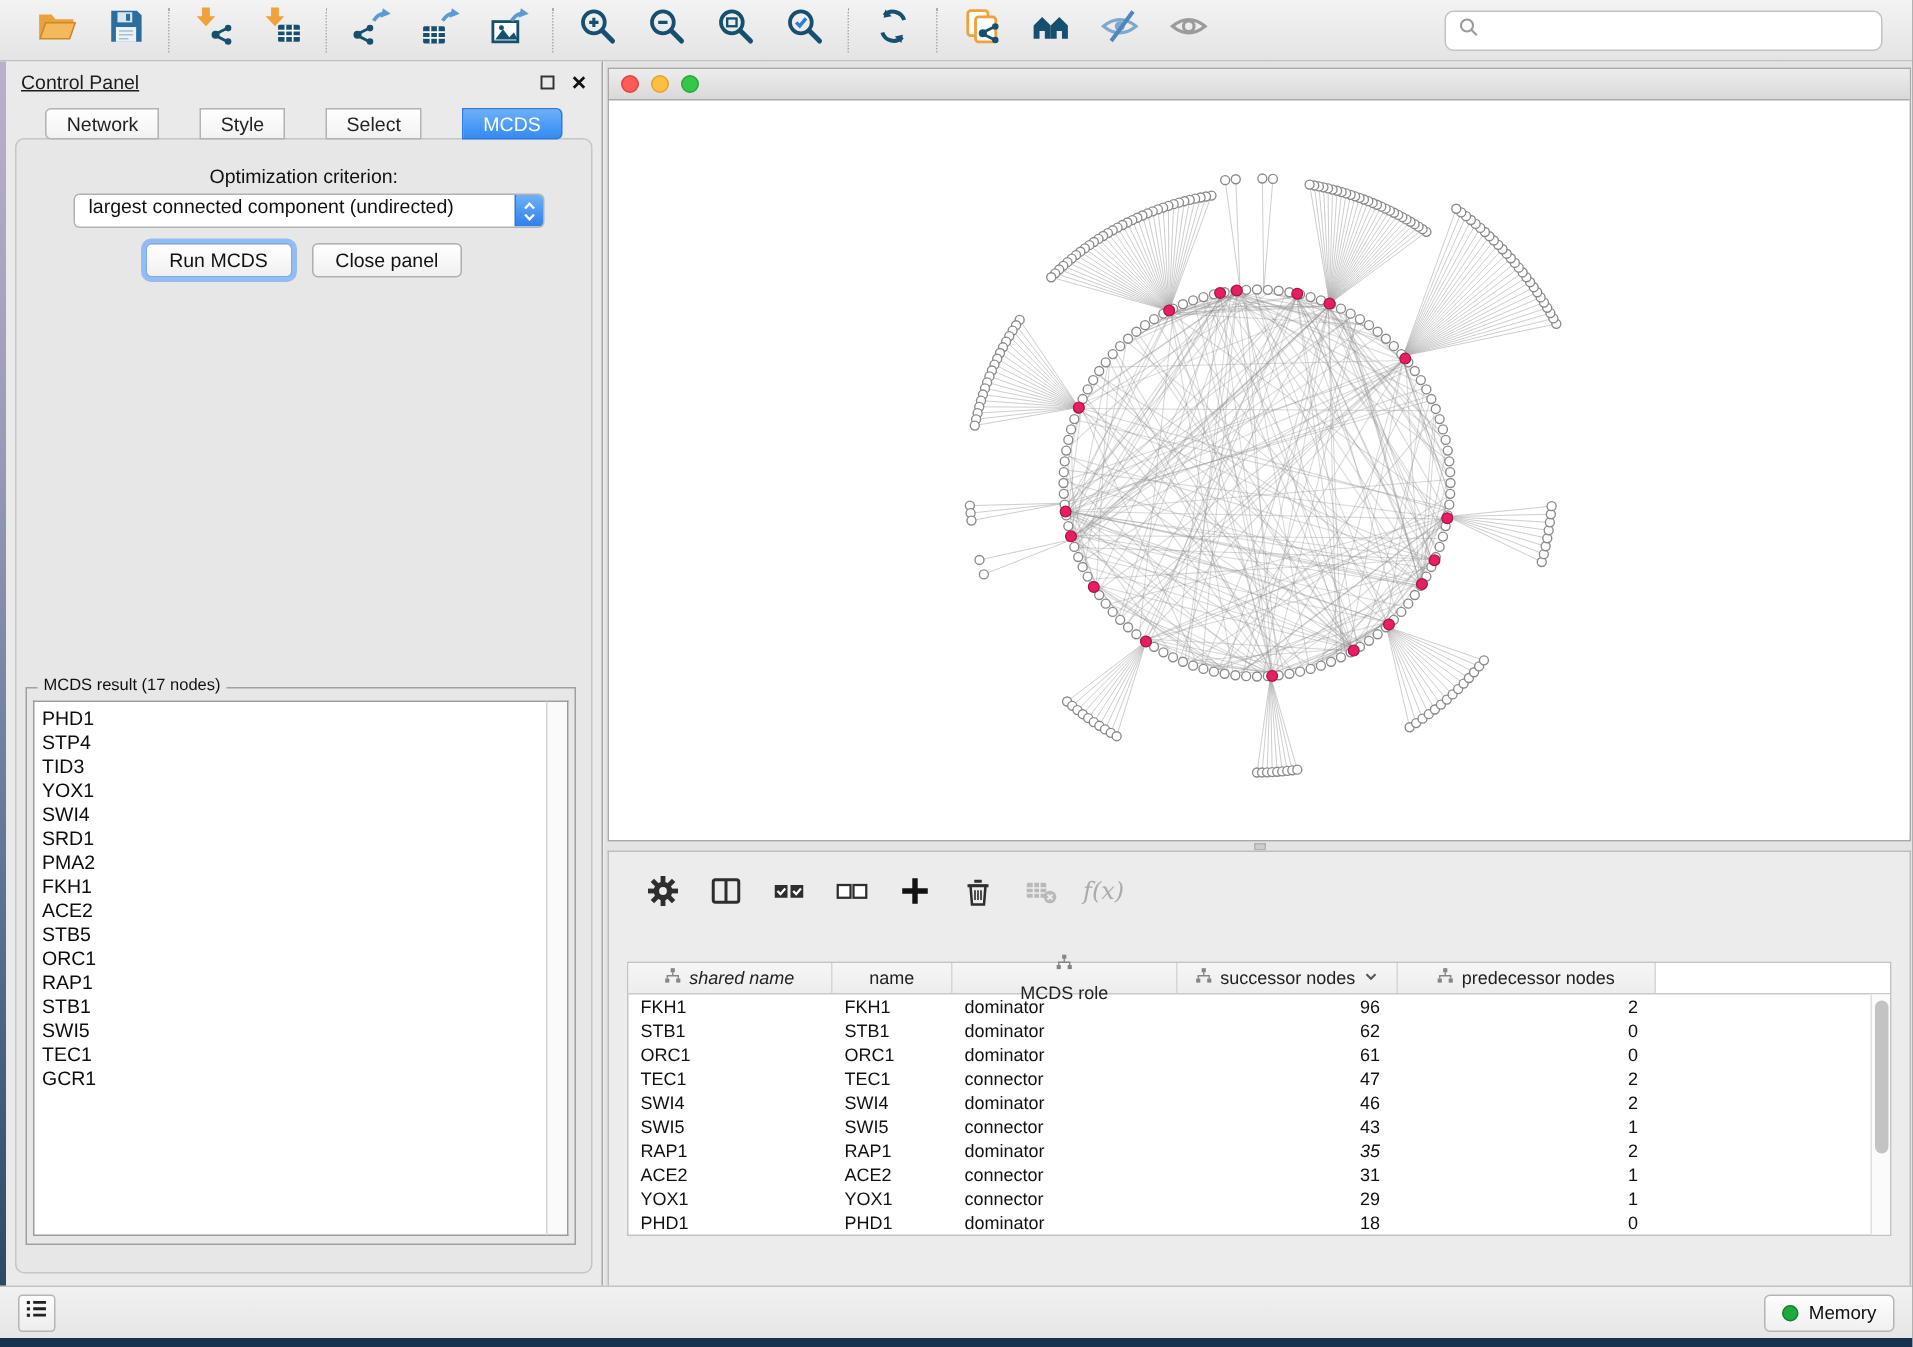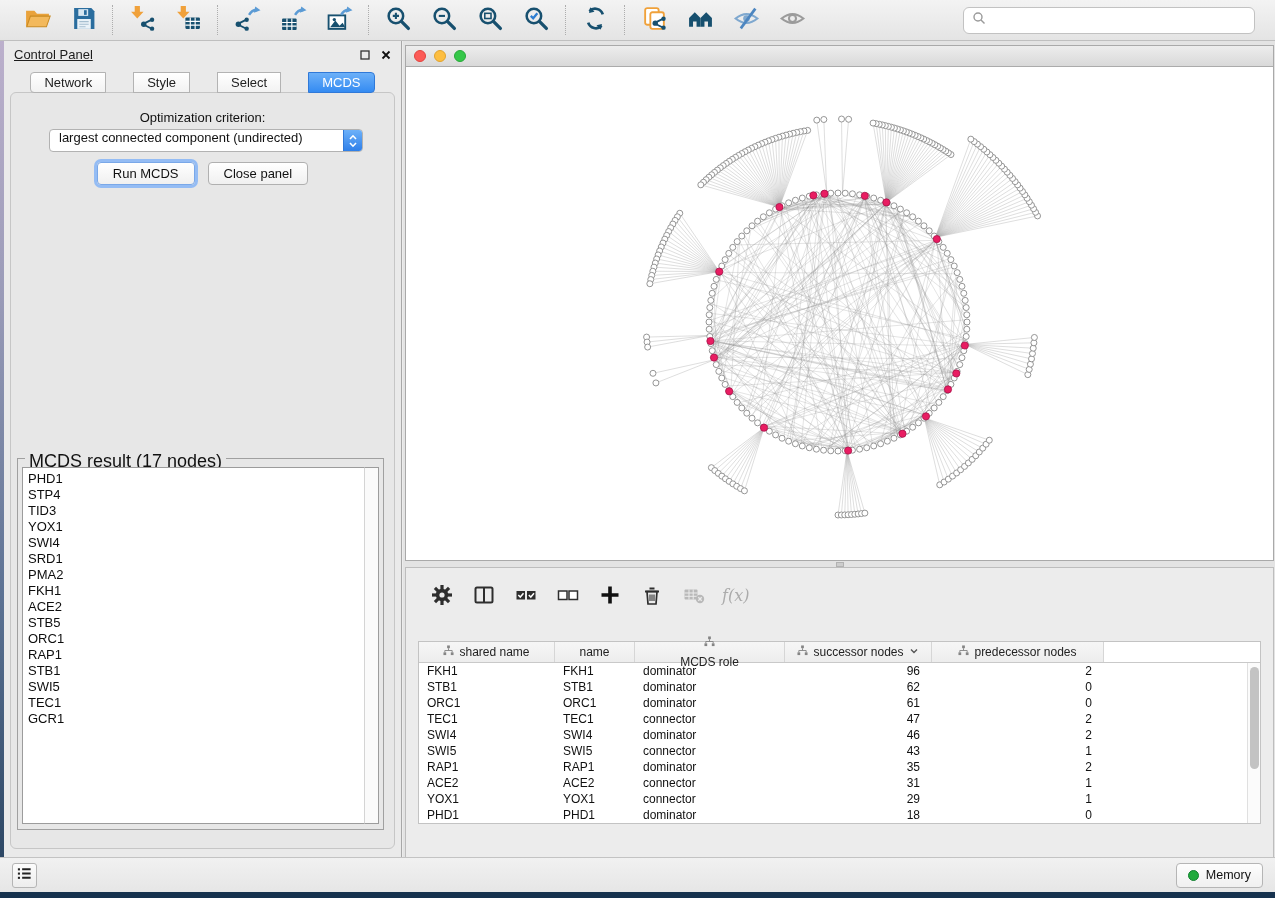--- a/index.html
+++ b/index.html
@@ -44,21 +44,21 @@
     border:1px solid #b2b2b2; border-radius:4px; display:flex; overflow:hidden;gap:40px; }
   .dropdown .val { flex:1; font-size:13px; padding-left:9px; color:#111; white-space:nowrap; }
   .dd-spin { width:19px; height:100%; background:linear-gradient(#6db1f9,#2e7fe9);
     border-left:1px solid #3079d8; display:flex; align-items:center; justify-content:center; }
   .btn-row { position:absolute; top:69px; width:100%; display:flex; justify-content:center; gap:13px; }
   .pushbtn { height:23px; padding:0 15px; font-size:13px; color:#111; font-family:"Liberation Sans",sans-serif;
     background:linear-gradient(#ffffff,#f0f0f0); border:1px solid #b0b0b0; border-radius:4px; }
   .pushbtn.focus { box-shadow:0 0 0 3px rgba(103,164,251,0.65); border-color:#7aa8e8; }
 
   .mcds-group { position:absolute; left:6px; right:10px; top:365px; height:372px; border:1px solid #a0a0a0; }
-  .mcds-title { position:absolute; top:-8px; left:7px; background:#e7e7e7; padding:0 4px; font-size:18px; color:#111; }
+  .mcds-title { position:absolute; top:-8px; left:7px; background:#e7e7e7; padding:0 4px; font-size:11px; color:#111; }
   .mcds-list { position:absolute; left:4px; right:19px; top:8px; bottom:5px; background:#fff;
     border:1px solid #9c9c9c; border-right:none; padding:3px 0 0 5px; font-size:13px; line-height:16px; color:#0d0d0d; overflow:hidden; }
   .mcds-scroll { position:absolute; right:4px; top:8px; bottom:5px; width:15px; background:#fafafa; border:1px solid #9c9c9c; border-left:1px solid #d4d4d4; }
 
   
   .right-col { position:absolute; left:403px; top:41px; width:872px; height:816px; background:#e3e3e3; }
   .net-window { position:absolute; left:2px; top:4px; width:869px; height:516px; border:1px solid #a9a9a9; background:#fff; }
   .net-titlebar { height:21px; background:linear-gradient(#ededed,#d9d9d9); border-bottom:1px solid #ababab;
     display:flex; align-items:center; padding:0 8px; position:relative; }
   .lights { display:flex; gap:8px; }
@@ -1131,21 +1131,21 @@
               </svg></span>
           </div>
           <div class="tp-icon wide">
             <span><svg viewBox="0 0 30 22" width="30" height="22">
                 <text x="1" y="16.5" font-family="DejaVu Serif, serif" font-style="italic" font-size="16" fill="#ababab">f(x)</text>
               </svg></span>
           </div>
         </div>
       <div class="tbl">
         <div class="tbl-head" id="tbl-head">
-            <div class="th" style="width: 136px;">
+            <div class="th" style="width: 136px; font-style: italic;">
               <span><svg viewBox="0 0 12 12" width="11" height="11">
                   <rect x="4.5" y="0.5" width="3" height="3" fill="#858585"></rect>
                   <rect x="0.5" y="8" width="3" height="3" fill="#858585"></rect>
                   <rect x="8.5" y="8" width="3" height="3" fill="#858585"></rect>
                   <path d="M6 3.5V6M2 8V6h8v2" stroke="#858585" fill="none" stroke-width="1"></path>
                 </svg></span>
               <span>shared name</span>
             </div>
             <div class="th" style="width: 80px;">
               <span>name</span>
@@ -1222,21 +1222,21 @@
               <div class="td txt" style="width: 136px;">SWI5</div>
               <div class="td txt" style="width: 80px;">SWI5</div>
               <div class="td txt" style="width: 150px;">connector</div>
               <div class="td num" style="width: 147px;">43</div>
               <div class="td num" style="width: 172px;">1</div>
             </div>
             <div class="tr">
               <div class="td txt" style="width: 136px;">RAP1</div>
               <div class="td txt" style="width: 80px;">RAP1</div>
               <div class="td txt" style="width: 150px;">dominator</div>
-              <div class="td num" style="width: 147px;">35</div>
+              <div class="td num" style="width: 147px; font-style: italic;">35</div>
               <div class="td num" style="width: 172px;">2</div>
             </div>
             <div class="tr">
               <div class="td txt" style="width: 136px;">ACE2</div>
               <div class="td txt" style="width: 80px;">ACE2</div>
               <div class="td txt" style="width: 150px;">connector</div>
               <div class="td num" style="width: 147px;">31</div>
               <div class="td num" style="width: 172px;">1</div>
             </div>
             <div class="tr">

